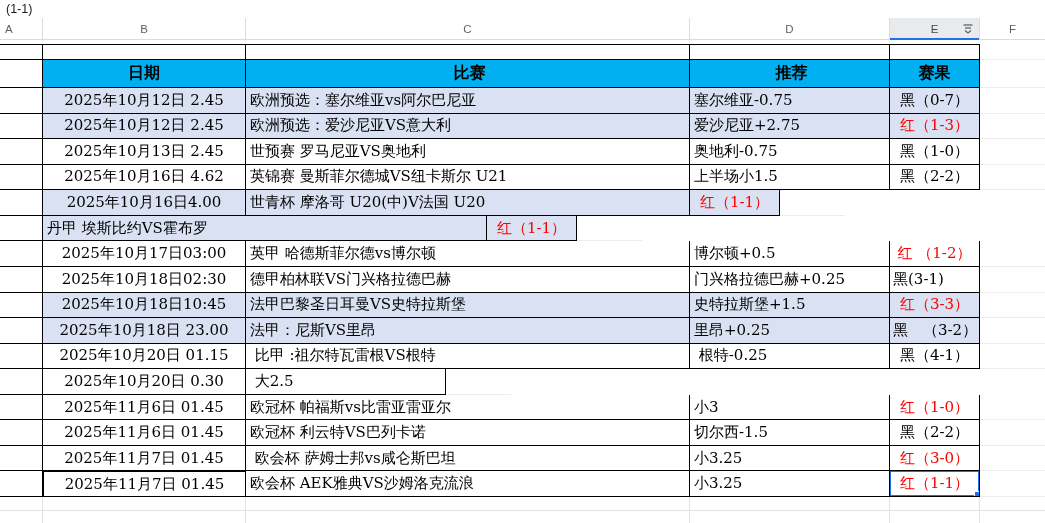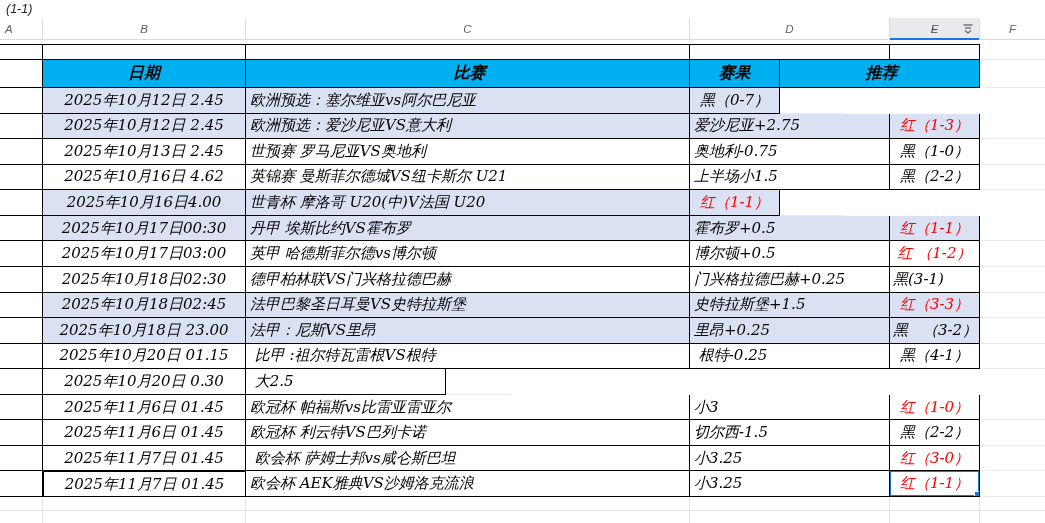--- a/index.html
+++ b/index.html
@@ -1,17 +1,17 @@
 <!DOCTYPE html>
 <html><head>
 <meta charset="utf-8">
 <style>
   html,body{margin:0;padding:0;background:#fff;}
   .sheet{position:relative;width:1045px;height:523px;background:#fff;overflow:hidden;
-         font-family:"DejaVu Serif","Liberation Serif",serif;font-style:italic;}
+         font-family:"DejaVu Serif","Liberation Serif",serif;}
   
   .title-bar{height:18px;box-sizing:border-box;padding:2px 0 0 6px;
              font-family:"Liberation Sans",sans-serif;font-size:12.5px;color:#202124;background:#fff;}
   
   .col-headers{display:flex;height:22px;box-sizing:border-box;border-bottom:1px solid #dadce0;
                font-family:"Liberation Sans",sans-serif;font-size:11.5px;color:#5f6368;background:#fff;}
   .col-h{display:flex;align-items:center;justify-content:center;border-right:1px solid #dadce0;
          box-sizing:border-box;position:relative;}
   .col-h.first{justify-content:flex-start;padding-left:5px;}
   .col-h.last{border-right:none;}
@@ -93,30 +93,31 @@
       <div class="c colC w-c bb bt"></div>
       <div class="c colD w-d bb bt"></div>
       <div class="c colE w-e bb bt"></div>
       <div class="c colF w-f"></div>
     </div>
 
     <div class="row head-row">
       <div class="c colA w-a"></div>
       <div class="c colB w-b bb hcell">日期</div>
       <div class="c colC w-c bb hcell">比赛</div>
+      <div class="c colD w-d bb hcell">推荐</div>
       <div class="c colE w-e bb hcell">赛果</div>
-      <div class="c colD w-d bb hcell">推荐</div>
       <div class="c colF w-f"></div>
     </div>
 
     <div>
         <div class="row dr shaded">
           <div class="c colA w-a"></div>
           <div class="c colB w-b bb">2025年10月12日 2.45</div>
           <div class="c colC w-c bb">欧洲预选：塞尔维亚vs阿尔巴尼亚</div>
+          <div class="c colD w-d bb">塞尔维亚-0.75</div>
           <div class="c colE w-e bb">黑（0-7）</div>
           <div class="c colF w-f"></div>
         </div>
         <div class="row dr shaded">
           <div class="c colA w-a"></div>
           <div class="c colB w-b bb">2025年10月12日 2.45</div>
           <div class="c colC w-c bb">欧洲预选：爱沙尼亚VS意大利</div>
           <div class="c colD w-d bb">爱沙尼亚+2.75</div>
           <div class="c colE w-e bb red">红（1-3）</div>
           <div class="c colF w-f"></div>
@@ -139,23 +140,21 @@
         </div>
         <div class="row dr shaded">
           <div class="c colA w-a"></div>
           <div class="c colB w-b bb">2025年10月16日4.00</div>
           <div class="c colC w-c bb">世青杯 摩洛哥 U20(中)V法国 U20</div>
           <div class="c colE w-e bb red">红（1-1）</div>
           <div class="c colF w-f"></div>
         </div>
         <div class="row dr shaded">
           <div class="c colA w-a"></div>
-          <div class="c colB w-b bb">2025年10月17日00:30</div>
           <div class="c colC w-c bb">丹甲 埃斯比约VS霍布罗</div>
-          <div class="c colD w-d bb">霍布罗+0.5</div>
           <div class="c colE w-e bb red">红（1-1）</div>
           <div class="c colF w-f"></div>
         </div>
         <div class="row dr">
           <div class="c colA w-a"></div>
           <div class="c colB w-b bb">2025年10月17日03:00</div>
           <div class="c colC w-c bb">英甲 哈德斯菲尔德vs博尔顿</div>
           <div class="c colD w-d bb">博尔顿+0.5</div>
           <div class="c colE w-e bb red">红 （1-2）</div>
           <div class="c colF w-f"></div>
@@ -163,21 +162,21 @@
         <div class="row dr">
           <div class="c colA w-a"></div>
           <div class="c colB w-b bb">2025年10月18日02:30</div>
           <div class="c colC w-c bb">德甲柏林联VS门兴格拉德巴赫</div>
           <div class="c colD w-d bb">门兴格拉德巴赫+0.25</div>
           <div class="c colE w-e bb left">黑(3-1)</div>
           <div class="c colF w-f"></div>
         </div>
         <div class="row dr shaded">
           <div class="c colA w-a"></div>
-          <div class="c colB w-b bb">2025年10月18日02:45</div>
+          <div class="c colB w-b bb">2025年10月18日10:45</div>
           <div class="c colC w-c bb">法甲巴黎圣日耳曼VS史特拉斯堡</div>
           <div class="c colD w-d bb">史特拉斯堡+1.5</div>
           <div class="c colE w-e bb red">红（3-3）</div>
           <div class="c colF w-f"></div>
         </div>
         <div class="row dr shaded">
           <div class="c colA w-a"></div>
           <div class="c colB w-b bb">2025年10月18日 23.00</div>
           <div class="c colC w-c bb">法甲：尼斯VS里昂</div>
           <div class="c colD w-d bb">里昂+0.25</div>

